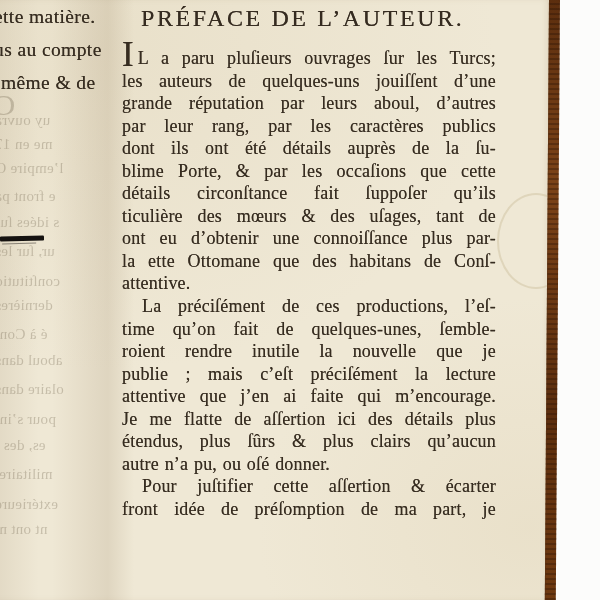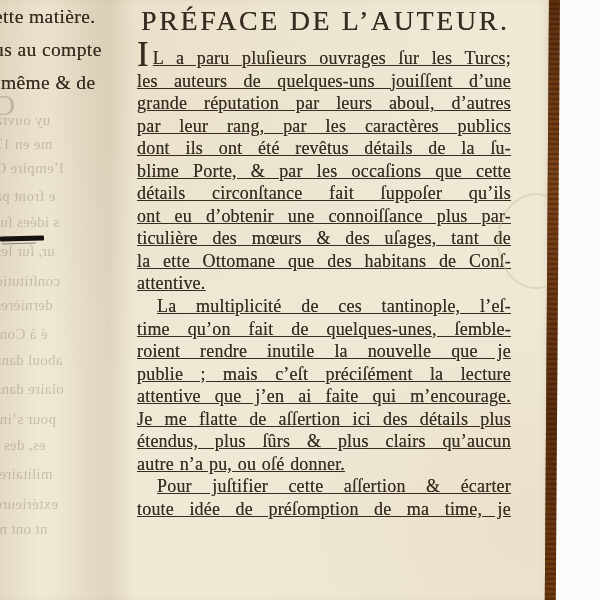--- a/index.html
+++ b/index.html
@@ -43,29 +43,28 @@
     background:var(--mark);transform:rotate(-1.6deg);border-radius:1px;
   }
   .ink-mark::after{
     content:"";position:absolute;left:2px;top:7px;width:34px;height:1px;
     background:rgba(60,55,50,.55);
   }
 
   
   .page-title{
     position:absolute;left:141px;top:5px;white-space:nowrap;
-    font-size:28px;letter-spacing:2.6px;color:#352b20;
+    font-size:24px;letter-spacing:2.6px;color:#352b20;
     text-shadow:0 0 .5px rgba(53,43,32,.8);
   }
   .text-block{
-    position:absolute;left:137px;top:47px;width:374px;
+    position:absolute;left:122px;top:47px;width:374px;
     font-size:18px;line-height:22.55px;color:var(--ink);
     letter-spacing:.2px;word-spacing:1px;
     text-shadow:0 0 .5px rgba(54,44,32,.7);
-    text-decoration:underline;
   }
   .para{margin:0;}
   .line{text-align:justify;text-align-last:justify;}
   .line.flush{text-align-last:left;}
   .line.indent{padding-left:20px;}
   .dropcap{
     display:inline-block;font-size:35px;line-height:0;
     transform:translateY(2px);margin-right:4px;
   }
 
@@ -118,41 +117,41 @@
       </div>
     <div class="ink-mark"></div>
 
     <div class="page-title">PRÉFACE DE L’AUTEUR.</div>
     <div class="text-block" id="text-block">
         <div class="para">
           <div class="line"><span class="dropcap">I</span>L a paru pluſieurs ouvrages ſur les Turcs;</div>
           <div class="line">les auteurs de quelques-uns jouiſſent d’une</div>
           <div class="line">grande réputation par leurs aboul, d’autres</div>
           <div class="line">par leur rang, par les caractères publics</div>
-          <div class="line">dont ils ont été revêtus détails de la ſu-</div>
+          <div class="line">dont ils ont été détails auprès de la ſu-</div>
           <div class="line">blime Porte, &amp; par les occaſions que cette</div>
           <div class="line">détails circonſtance fait ſuppoſer qu’ils</div>
+          <div class="line">ticulière des mœurs &amp; des uſages, tant de</div>
           <div class="line">ont eu d’obtenir une connoiſſance plus par-</div>
-          <div class="line">ticulière des mœurs &amp; des uſages, tant de</div>
           <div class="line">la ette Ottomane que des habitans de Conſ-</div>
           <div class="line flush">attentive.</div>
         </div>
         <div class="para">
-          <div class="line indent">La multiplicité de ces tantinople, l’eſ-</div>
+          <div class="line indent">La préciſément de ces productions, l’eſ-</div>
           <div class="line">time qu’on fait de quelques-unes, ſemble-</div>
           <div class="line">roient rendre inutile la nouvelle que je</div>
           <div class="line">publie ; mais c’eſt préciſément la lecture</div>
           <div class="line">attentive que j’en ai faite qui m’encourage.</div>
           <div class="line">Je me flatte de aſſertion ici des détails plus</div>
           <div class="line">étendus, plus ſûrs &amp; plus clairs qu’aucun</div>
           <div class="line flush">autre n’a pu, ou oſé donner.</div>
         </div>
         <div class="para">
           <div class="line indent">Pour juſtifier cette aſſertion &amp; écarter</div>
-          <div class="line">toute idée de préſomption de ma time, je</div>
+          <div class="line">front idée de préſomption de ma part, je</div>
         </div>
       </div>
 
     <div class="ring-stain"></div>
   </div>
 
   <div class="binding"></div>
 </div>
 
 </body></html>

